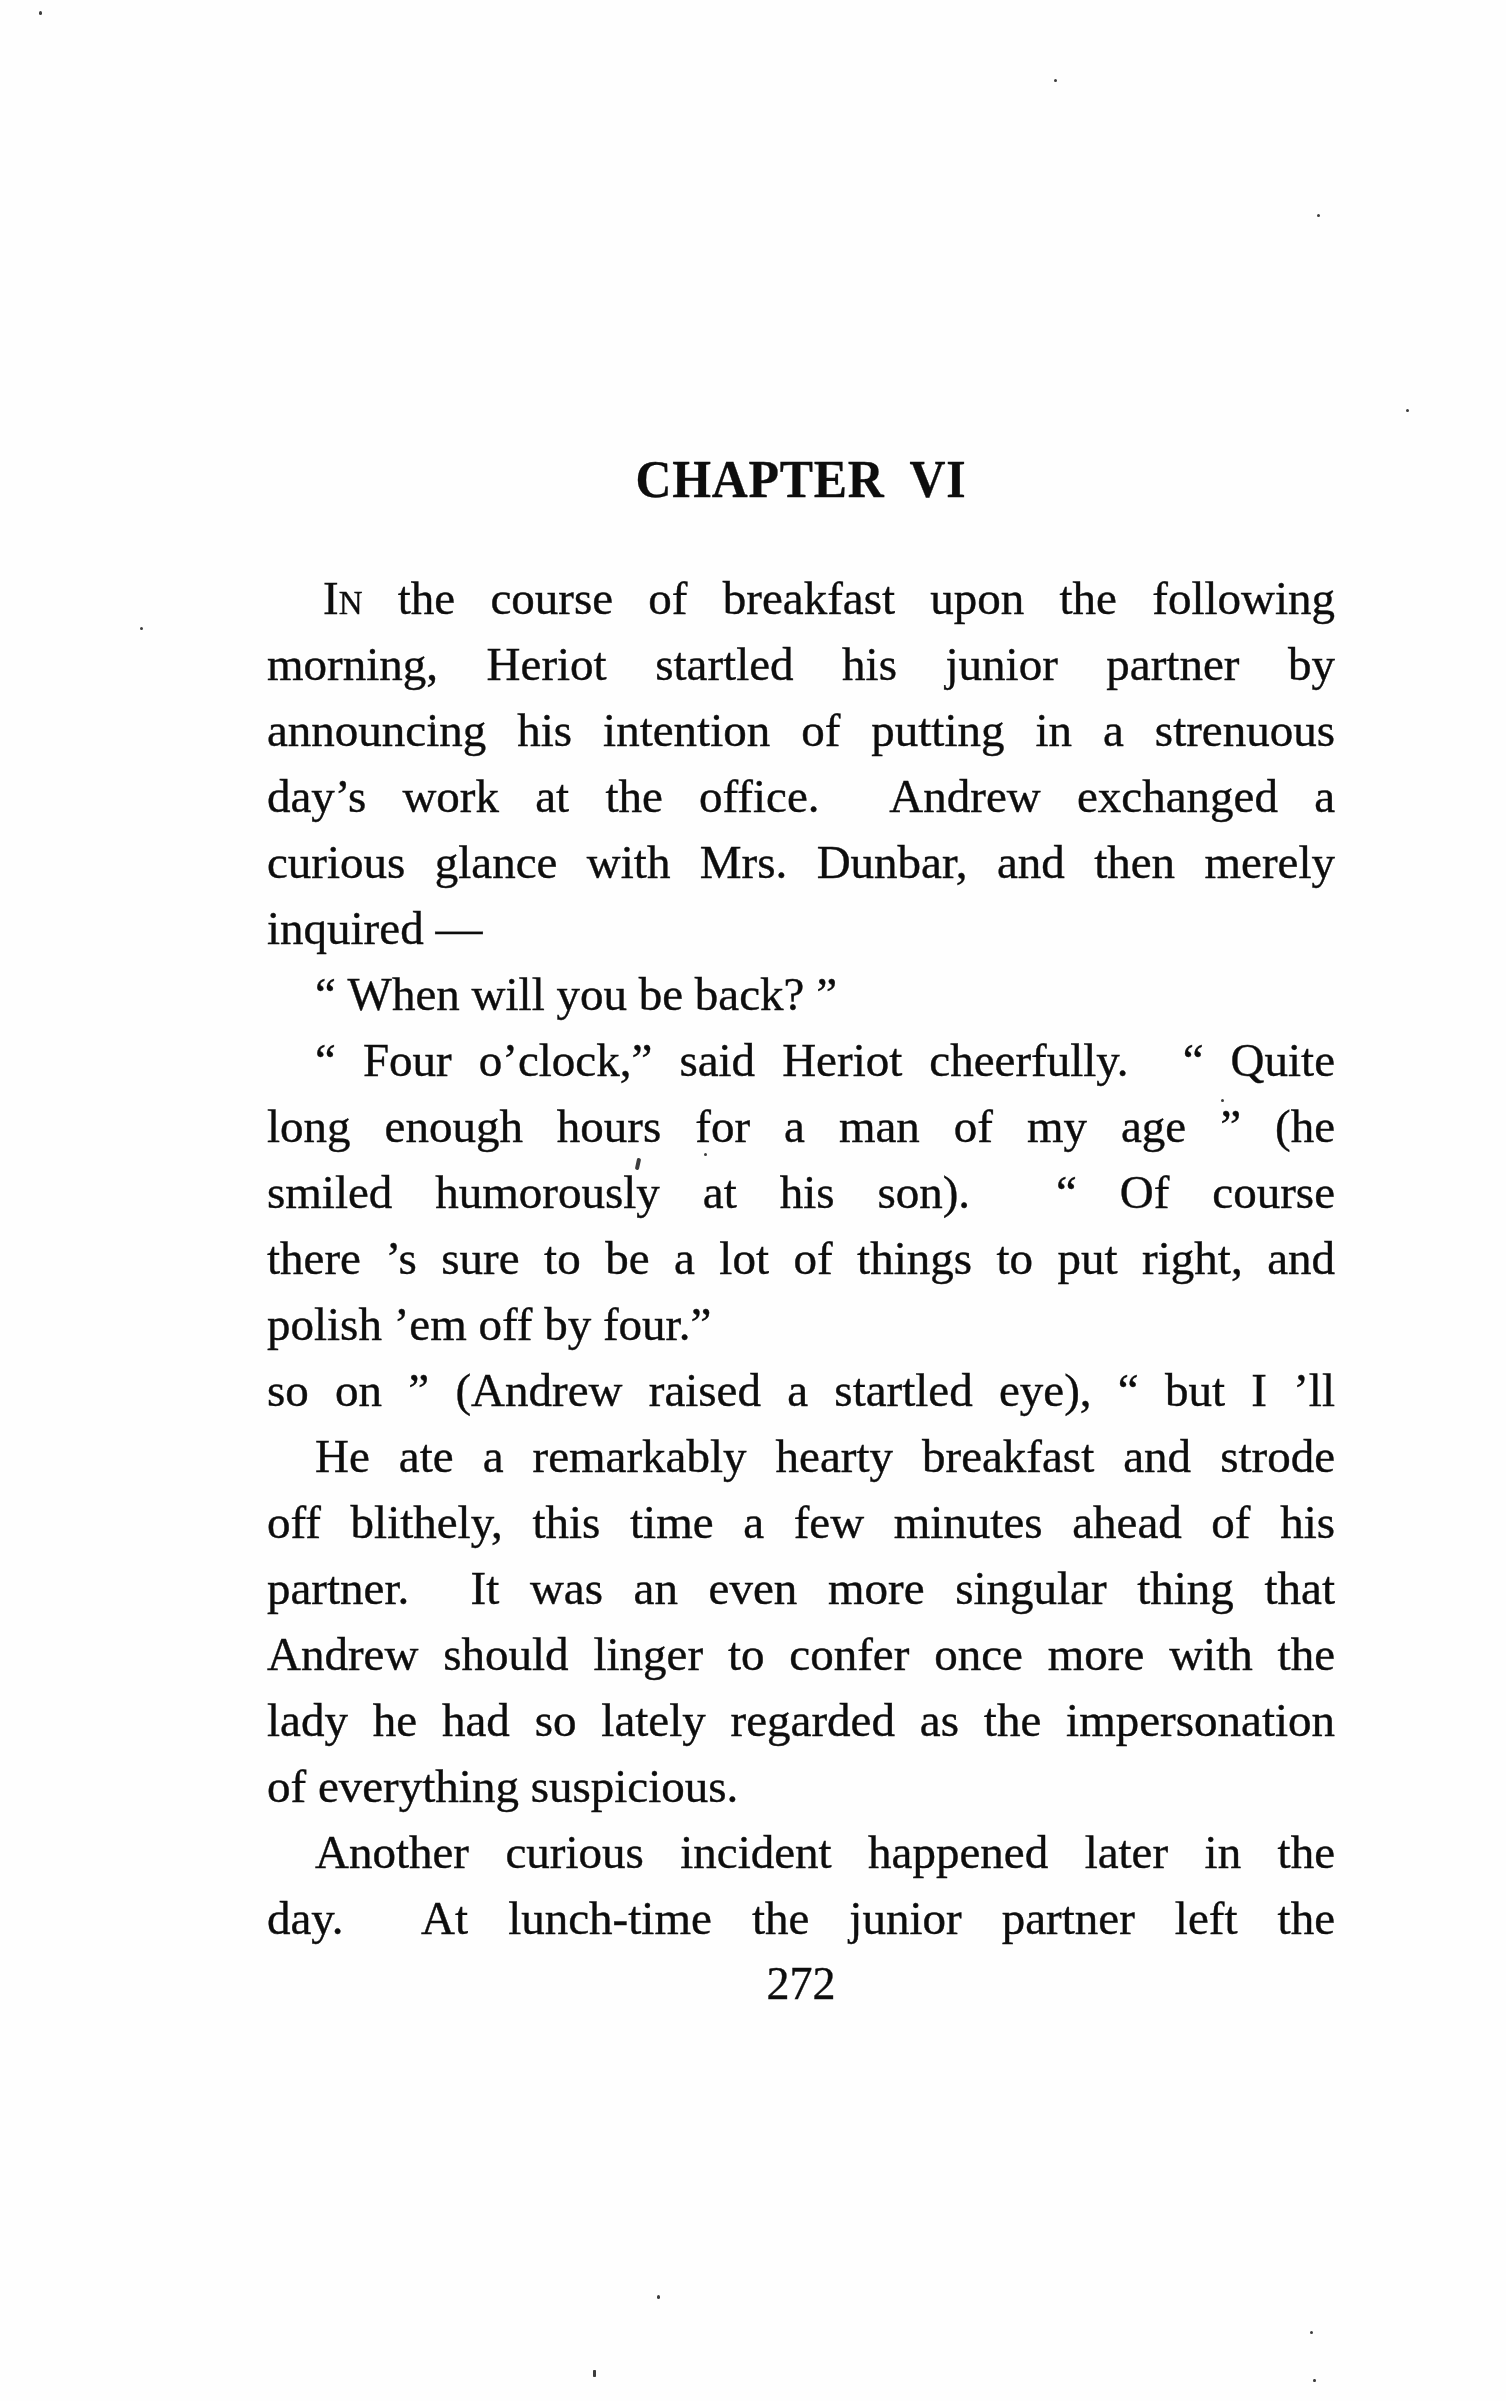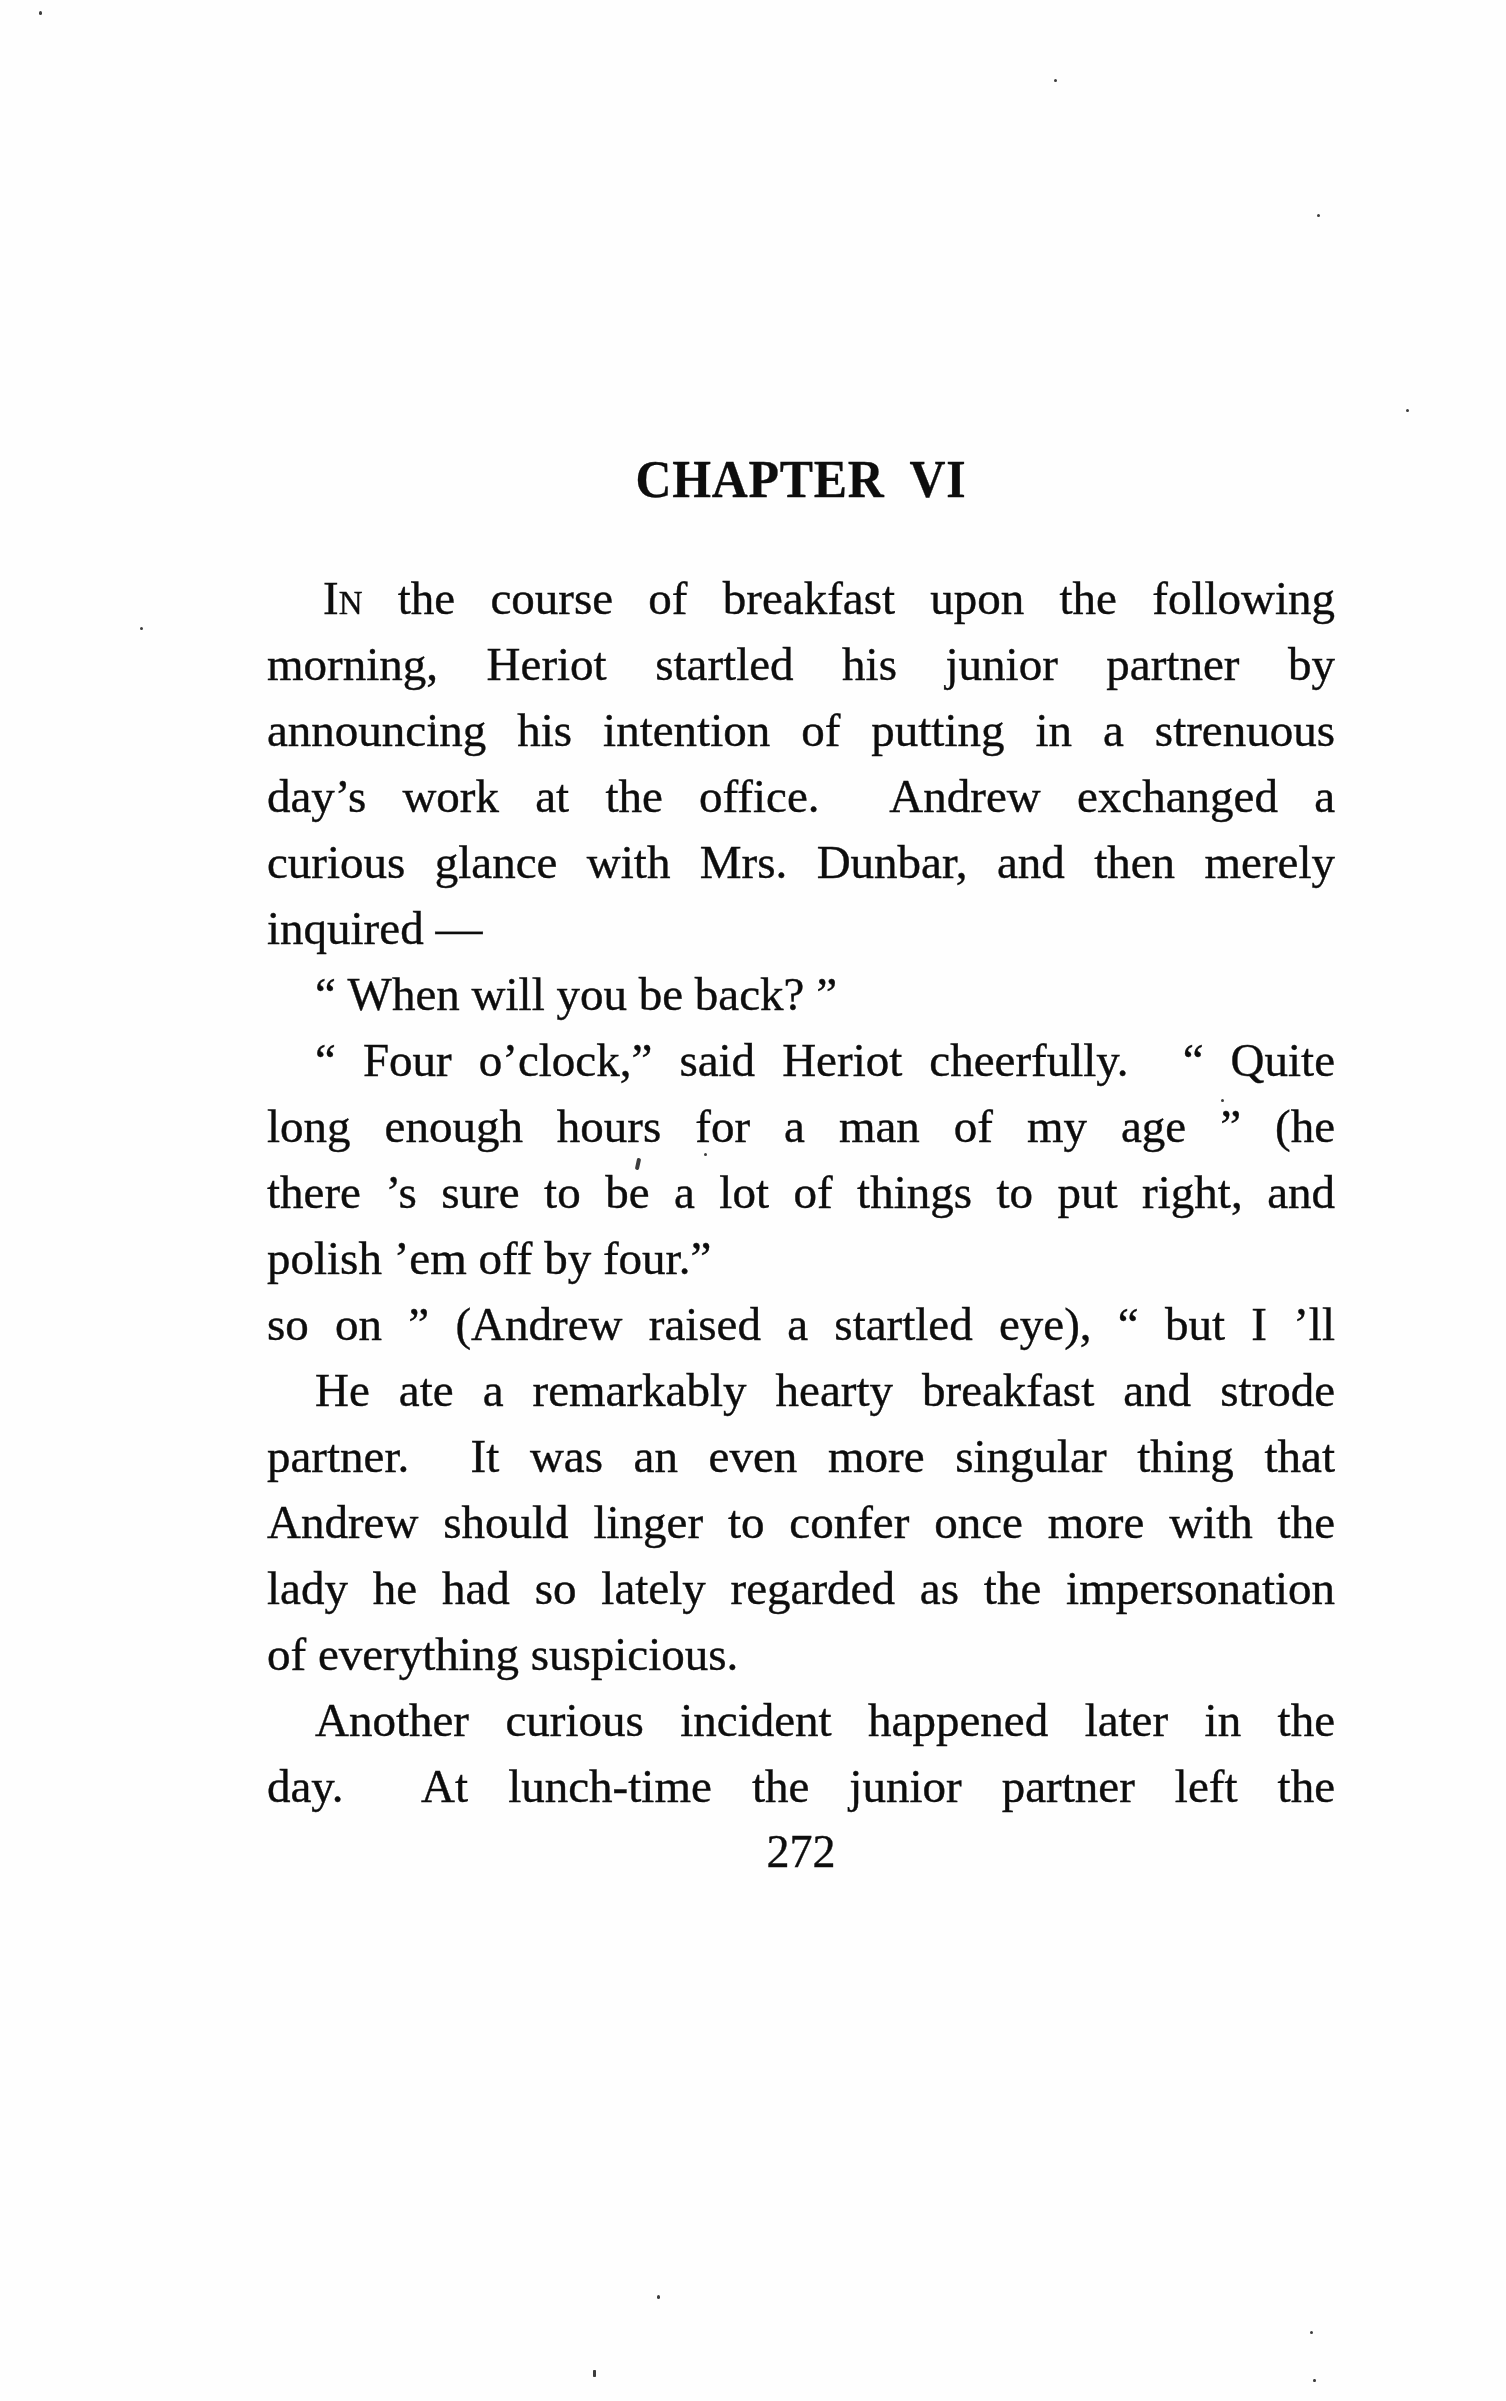--- a/index.html
+++ b/index.html
@@ -82,24 +82,26 @@
 
     <div class="line indent"><span class="smallcaps">In</span> the course of breakfast upon the following</div>
       <div class="line">morning, Heriot startled his junior partner by</div>
       <div class="line">announcing his intention of putting in a strenuous</div>
       <div class="line">day’s work at the office.&nbsp; Andrew exchanged a</div>
       <div class="line">curious glance with Mrs. Dunbar, and then merely</div>
       <div class="line left">inquired —</div>
       <div class="line left indent">“&nbsp;When will you be back?&nbsp;”</div>
       <div class="line indent">“&nbsp;Four o’clock,” said Heriot cheerfully.&nbsp; “&nbsp;Quite</div>
       <div class="line">long enough hours for a man of my age&nbsp;” (he</div>
+      <div class="line">smiled humorously at his son).&nbsp; “&nbsp;Of course</div>
       <div class="line">there&nbsp;’s sure to be a lot of things to put right, and</div>
       <div class="line left">polish ’em off by four.”</div>
       <div class="line">so on&nbsp;” (Andrew raised a startled eye), “&nbsp;but I&nbsp;’ll</div>
       <div class="line indent">He ate a remarkably hearty breakfast and strode</div>
+      <div class="line">off blithely, this time a few minutes ahead of his</div>
       <div class="line">partner.&nbsp; It was an even more singular thing that</div>
       <div class="line">Andrew should linger to confer once more with the</div>
       <div class="line">lady he had so lately regarded as the impersonation</div>
       <div class="line left">of everything suspicious.</div>
       <div class="line indent">Another curious incident happened later in the</div>
       <div class="line">day.&nbsp; At lunch-time the junior partner left the</div>
       <div class="folio">272</div>
   </div>
 
   <div class="speck" style="left:39px;top:11px;width:3.4px;height:4.2px;"></div>

